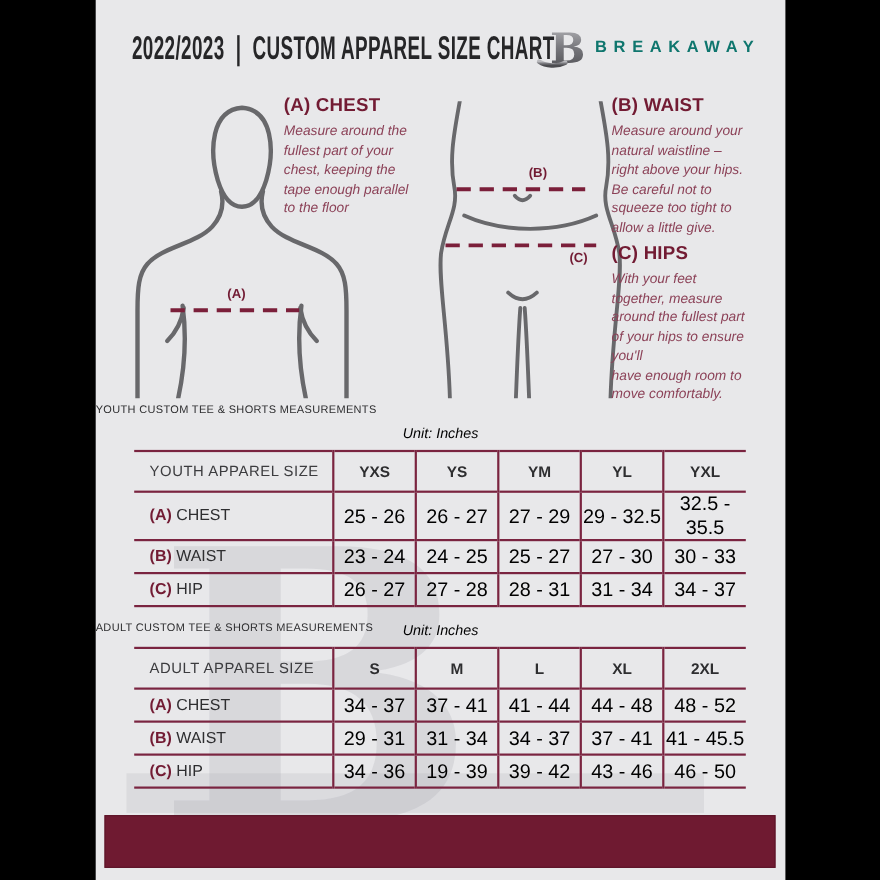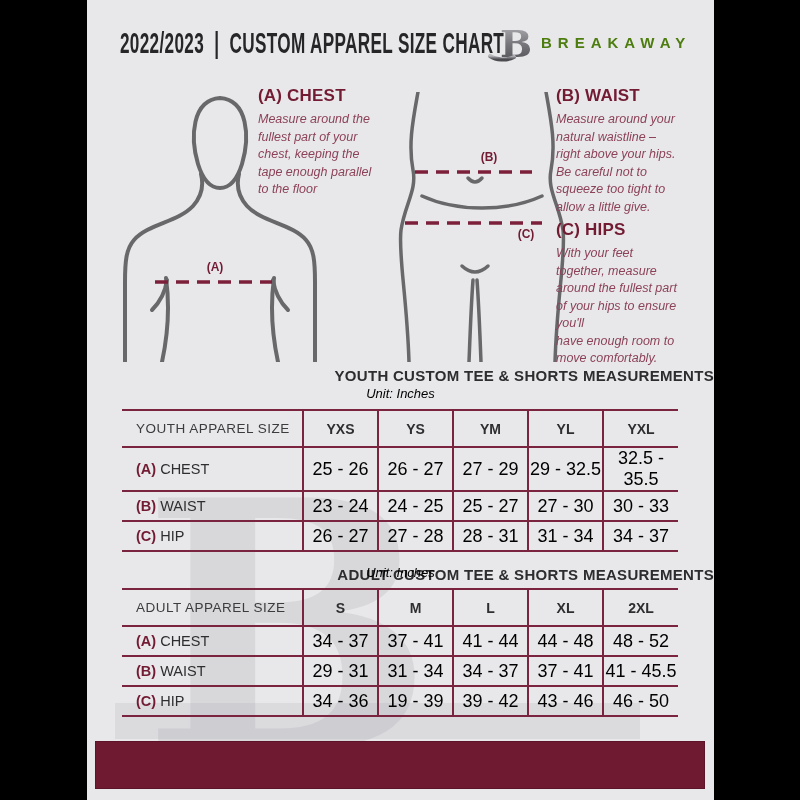--- a/index.html
+++ b/index.html
@@ -22,41 +22,41 @@
     font-weight:bold;font-size:345px;line-height:1;color:rgba(158,158,170,0.22);z-index:0;user-select:none;}
   .watermark-bar{position:absolute;left:28px;top:703px;width:525px;height:36px;
     background:rgba(158,158,170,0.18);z-index:0;}
 
   .layer{position:absolute;inset:0;z-index:1;}
 
   
   .title{position:absolute;left:33px;top:28px;white-space:pre;font-weight:bold;font-size:26px;
     color:#262628;letter-spacing:.5px;transform:scale(.66,1.15);transform-origin:left center;line-height:30px;}
   .brandgroup{position:absolute;left:400px;top:18px;display:flex;align-items:center;gap:8px;height:48px;}
-  .brandname{font-weight:bold;font-size:15px;letter-spacing:6px;color:#4d7c0f;}
+  .brandname{font-weight:bold;font-size:15px;letter-spacing:6px;color:#0f766e;}
 
   
   .fig{position:absolute;}
   #fig-chest{left:33px;top:82px;}
   #fig-hips{left:305px;top:92px;}
   .marker{position:absolute;width:50px;text-align:center;font-weight:bold;font-size:12px;color:var(--maroon);}
   #marker-a{left:103px;top:260px;}
   #marker-b{left:377px;top:150px;}
   #marker-c{left:414px;top:227px;}
 
   
   .sec-head{position:absolute;font-weight:bold;font-size:17px;color:var(--maroon);letter-spacing:.2px;}
   .sec-body{position:absolute;font-style:italic;font-size:12.5px;line-height:17.5px;
     color:var(--maroon-body);white-space:pre-line;font-weight:500;}
   #head-a{left:171px;top:86px;} #body-a{left:171px;top:111px;width:195px;}
   #head-b{left:469px;top:86px;} #body-b{left:469px;top:111px;width:185px;}
   #head-c{left:469px;top:220px;} #body-c{left:469px;top:245px;width:195px;}
 
   
-  .tbl-title{position:absolute;left:0;right:0;text-align:right;font-weight:bold;font-size:15px;
+  .tbl-title{position:absolute;left:0;right:0;text-align:left;font-weight:normal;font-size:10px;
     color:var(--dark);letter-spacing:.3px;}
   .tbl-unit{position:absolute;left:0;right:0;text-align:center;font-style:italic;font-size:13px;color:#000000;}
   #youth-title{top:367px;} #youth-unit{top:386px;}
   #adult-title{top:546px;margin-top:20px;} #adult-unit{top:565px;}
   table.size-table{position:absolute;left:35px;width:556px;border-collapse:collapse;table-layout:fixed;
     border-bottom:2px solid var(--border);}
   #youth-table{top:409px;} #adult-table{top:588px;}
   .size-table tr{border-top:2px solid var(--border);}
   .size-table th:not(:first-child),.size-table td:not(:first-child){border-left:2px solid var(--border);}
   .size-table thead tr{height:37px;} .size-table tbody tr{height:30px;}

